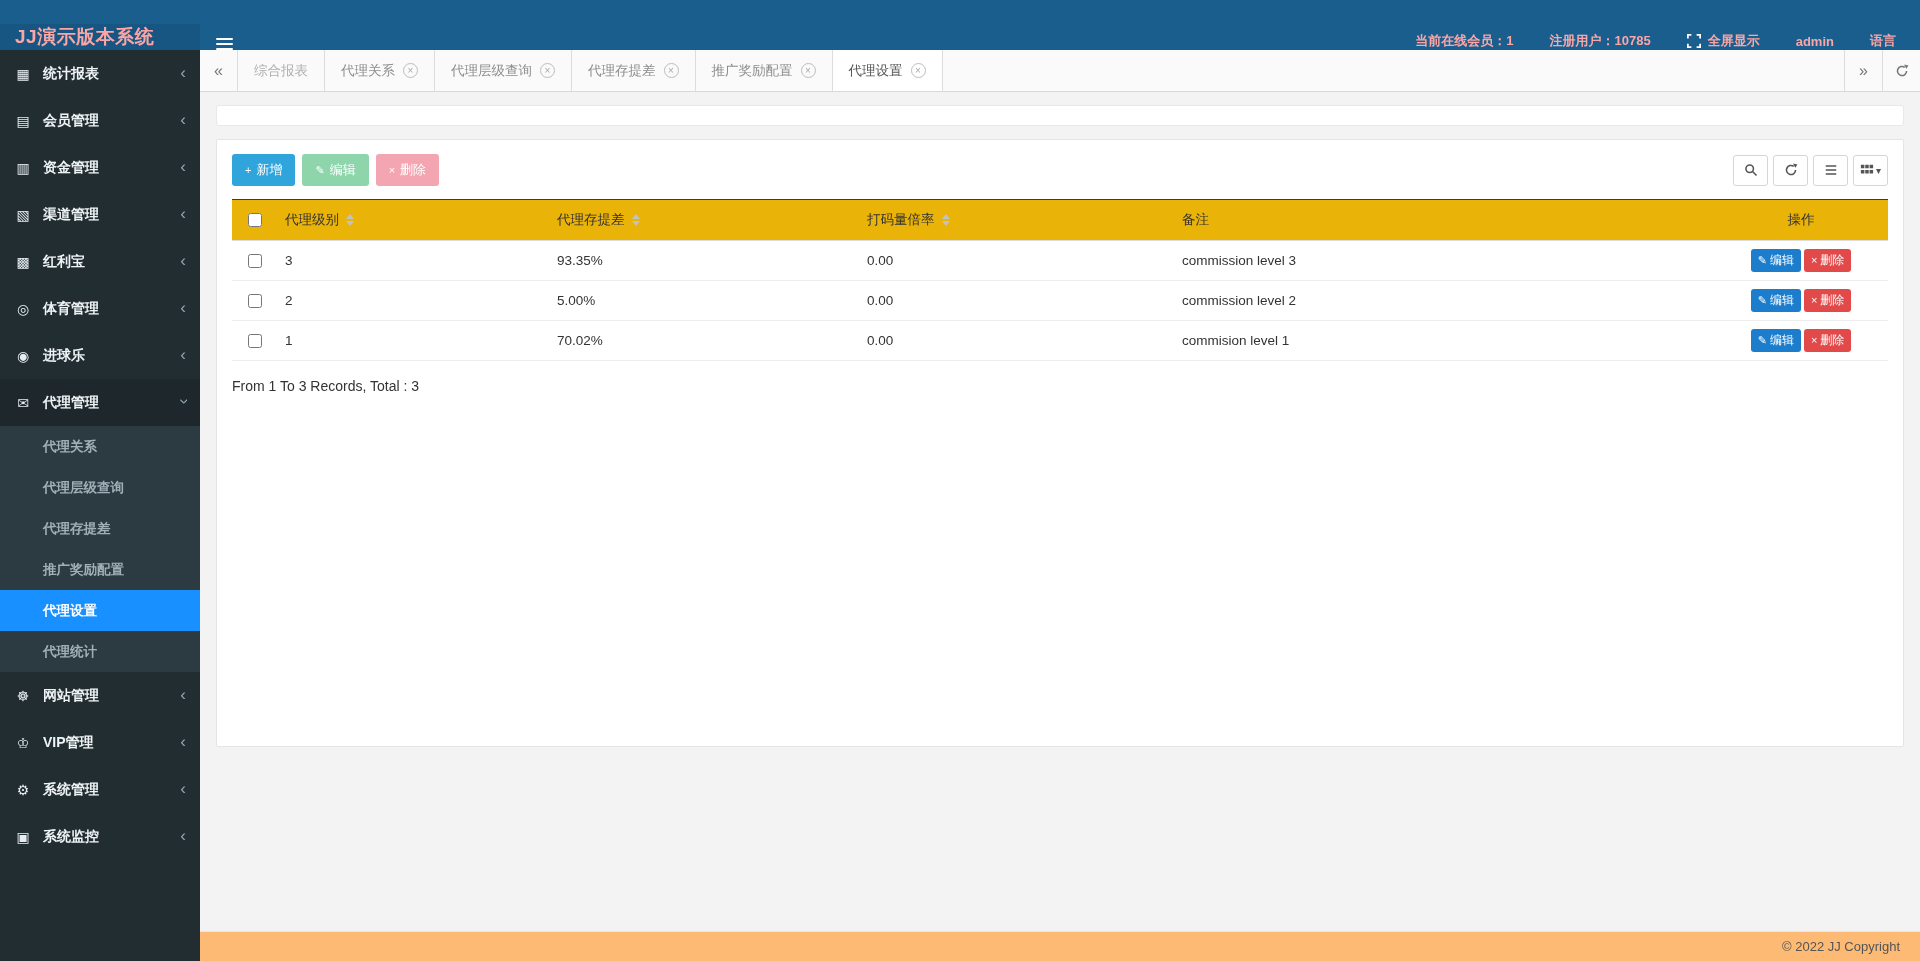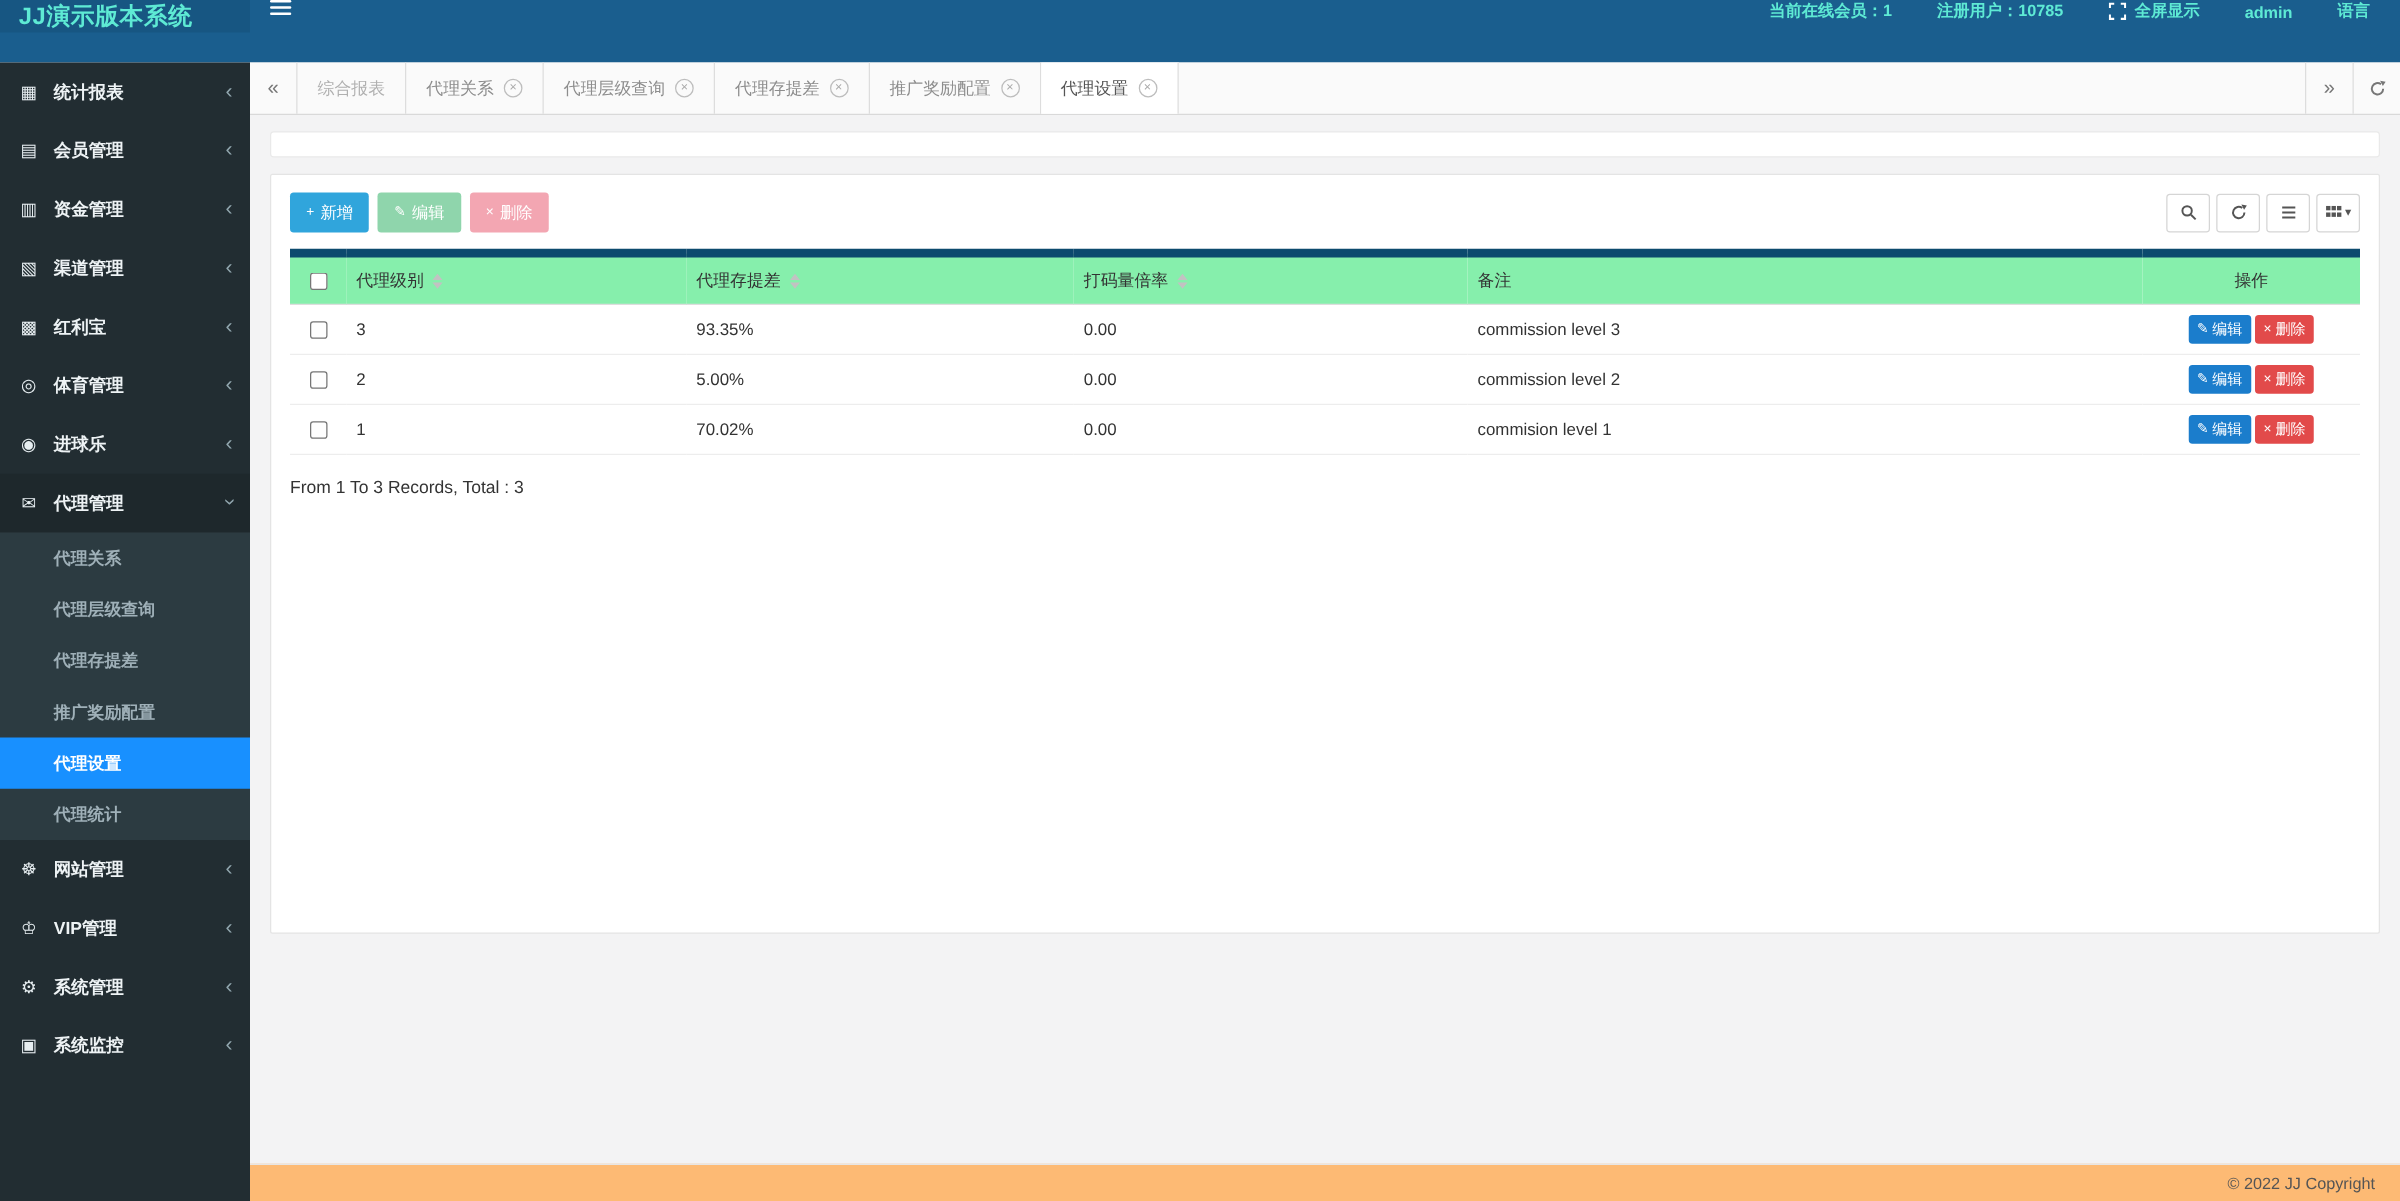--- a/index.html
+++ b/index.html
@@ -6,21 +6,21 @@
     --header-bg:#1a5e8e; --brand-bg:#175682; --sidebar-bg:#222d32; --submenu-bg:#2c3b41;
     --active-item-bg:#1890ff; --add-btn:#30a5dc; --edit-btn-disabled:#8fd5ac; --delete-btn-disabled:#f3a6b2;
     --row-edit-btn:#1b7dcc; --row-delete-btn:#e24a4a; --tabbar-bg:#fafafa; --content-bg:#f3f3f4;
   }
   *{box-sizing:border-box}
   html,body{margin:0;padding:0}
   body{width:1920px;height:961px;overflow:hidden;font-family:"Liberation Sans","DejaVu Sans",sans-serif;background:var(--content-bg,#f3f3f4)}
   .app{display:grid;grid-template-columns:200px 1fr;grid-template-rows:50px 1fr;width:1920px;height:961px}
 
   
-  .topbar{grid-column:1/3;grid-row:1;display:flex;align-items:flex-start;background:var(--header-bg,#1a5e8e);color:#5eead4}
+  .topbar{grid-column:1/3;grid-row:1;display:flex;align-items:flex-end;background:var(--header-bg,#1a5e8e);color:#fca5a5}
   .brand{width:200px;background:var(--brand-bg,#175682);display:flex;align-items:center;padding-left:15px;font-size:19px;font-weight:bold;letter-spacing:.5px;cursor:pointer}
   .hamburger{width:48px;display:flex;flex-direction:column;align-items:center;justify-content:center;gap:3px;cursor:pointer}
   .hamburger span{display:block;width:17px;height:2px;background:#fff;border-radius:1px}
   .topbar-right{margin-left:auto;display:flex;align-items:center;gap:36px;padding-right:24px;font-size:13px;font-weight:bold}
   .topbar-right .hitem{display:flex;align-items:center;gap:7px;cursor:default;white-space:nowrap}
   .topbar-right .clickable{cursor:pointer}
   .fs-icon{display:inline-flex}
 
   
   .sidebar{grid-column:1;grid-row:2;background:var(--sidebar-bg,#222d32);overflow:hidden;display:flex;flex-direction:column}
@@ -57,21 +57,21 @@
   .btn + .btn{margin-left:7px}
   .btn-add{background:var(--add-btn,#30a5dc)}
   .btn-edit{background:var(--edit-btn-disabled,#8fd5ac);cursor:not-allowed}
   .btn-del{background:var(--delete-btn-disabled,#f3a6b2);cursor:not-allowed}
   .tool-icons{margin-left:auto;display:flex;gap:5px}
   .icon-btn{width:35px;height:31px;border:1px solid #d5d5d5;background:#fff;border-radius:3px;display:inline-flex;align-items:center;justify-content:center;gap:2px;color:#555;cursor:pointer}
   .icon-btn svg{display:block}
   .caret{font-size:10px;color:#555}
 
   table.grid{width:100%;border-collapse:collapse;font-size:13.5px;color:#333;table-layout:fixed}
-  .grid thead th{background:#86efac;border-top:7px solid #0c4a6e;border-bottom:1px solid #ddd;height:41px;text-align:left;font-weight:normal;padding:0 8px}
+  .grid thead th{background:#eab308;border-top:1px solid #0c4a6e;border-bottom:1px solid #ddd;height:41px;text-align:left;font-weight:normal;padding:0 8px}
   .grid tbody td{height:40px;border-bottom:1px solid #ededed;padding:0 8px}
   .col-check{width:45px;text-align:center !important}
   .col-level{width:272px}.col-profit{width:310px}.col-rate{width:315px}.col-remark{width:540px}
   .col-action{text-align:center !important}
   .sort{display:inline-flex;flex-direction:column;gap:2px;margin-left:7px;vertical-align:middle;cursor:pointer}
   .sort i{display:block;width:0;height:0;border-left:4px solid transparent;border-right:4px solid transparent}
   .sort i.up{border-bottom:5px solid #c2c2c2}
   .sort i.dn{border-top:5px solid #c2c2c2}
   input[type=checkbox]{width:14px;height:14px;cursor:pointer}
 

